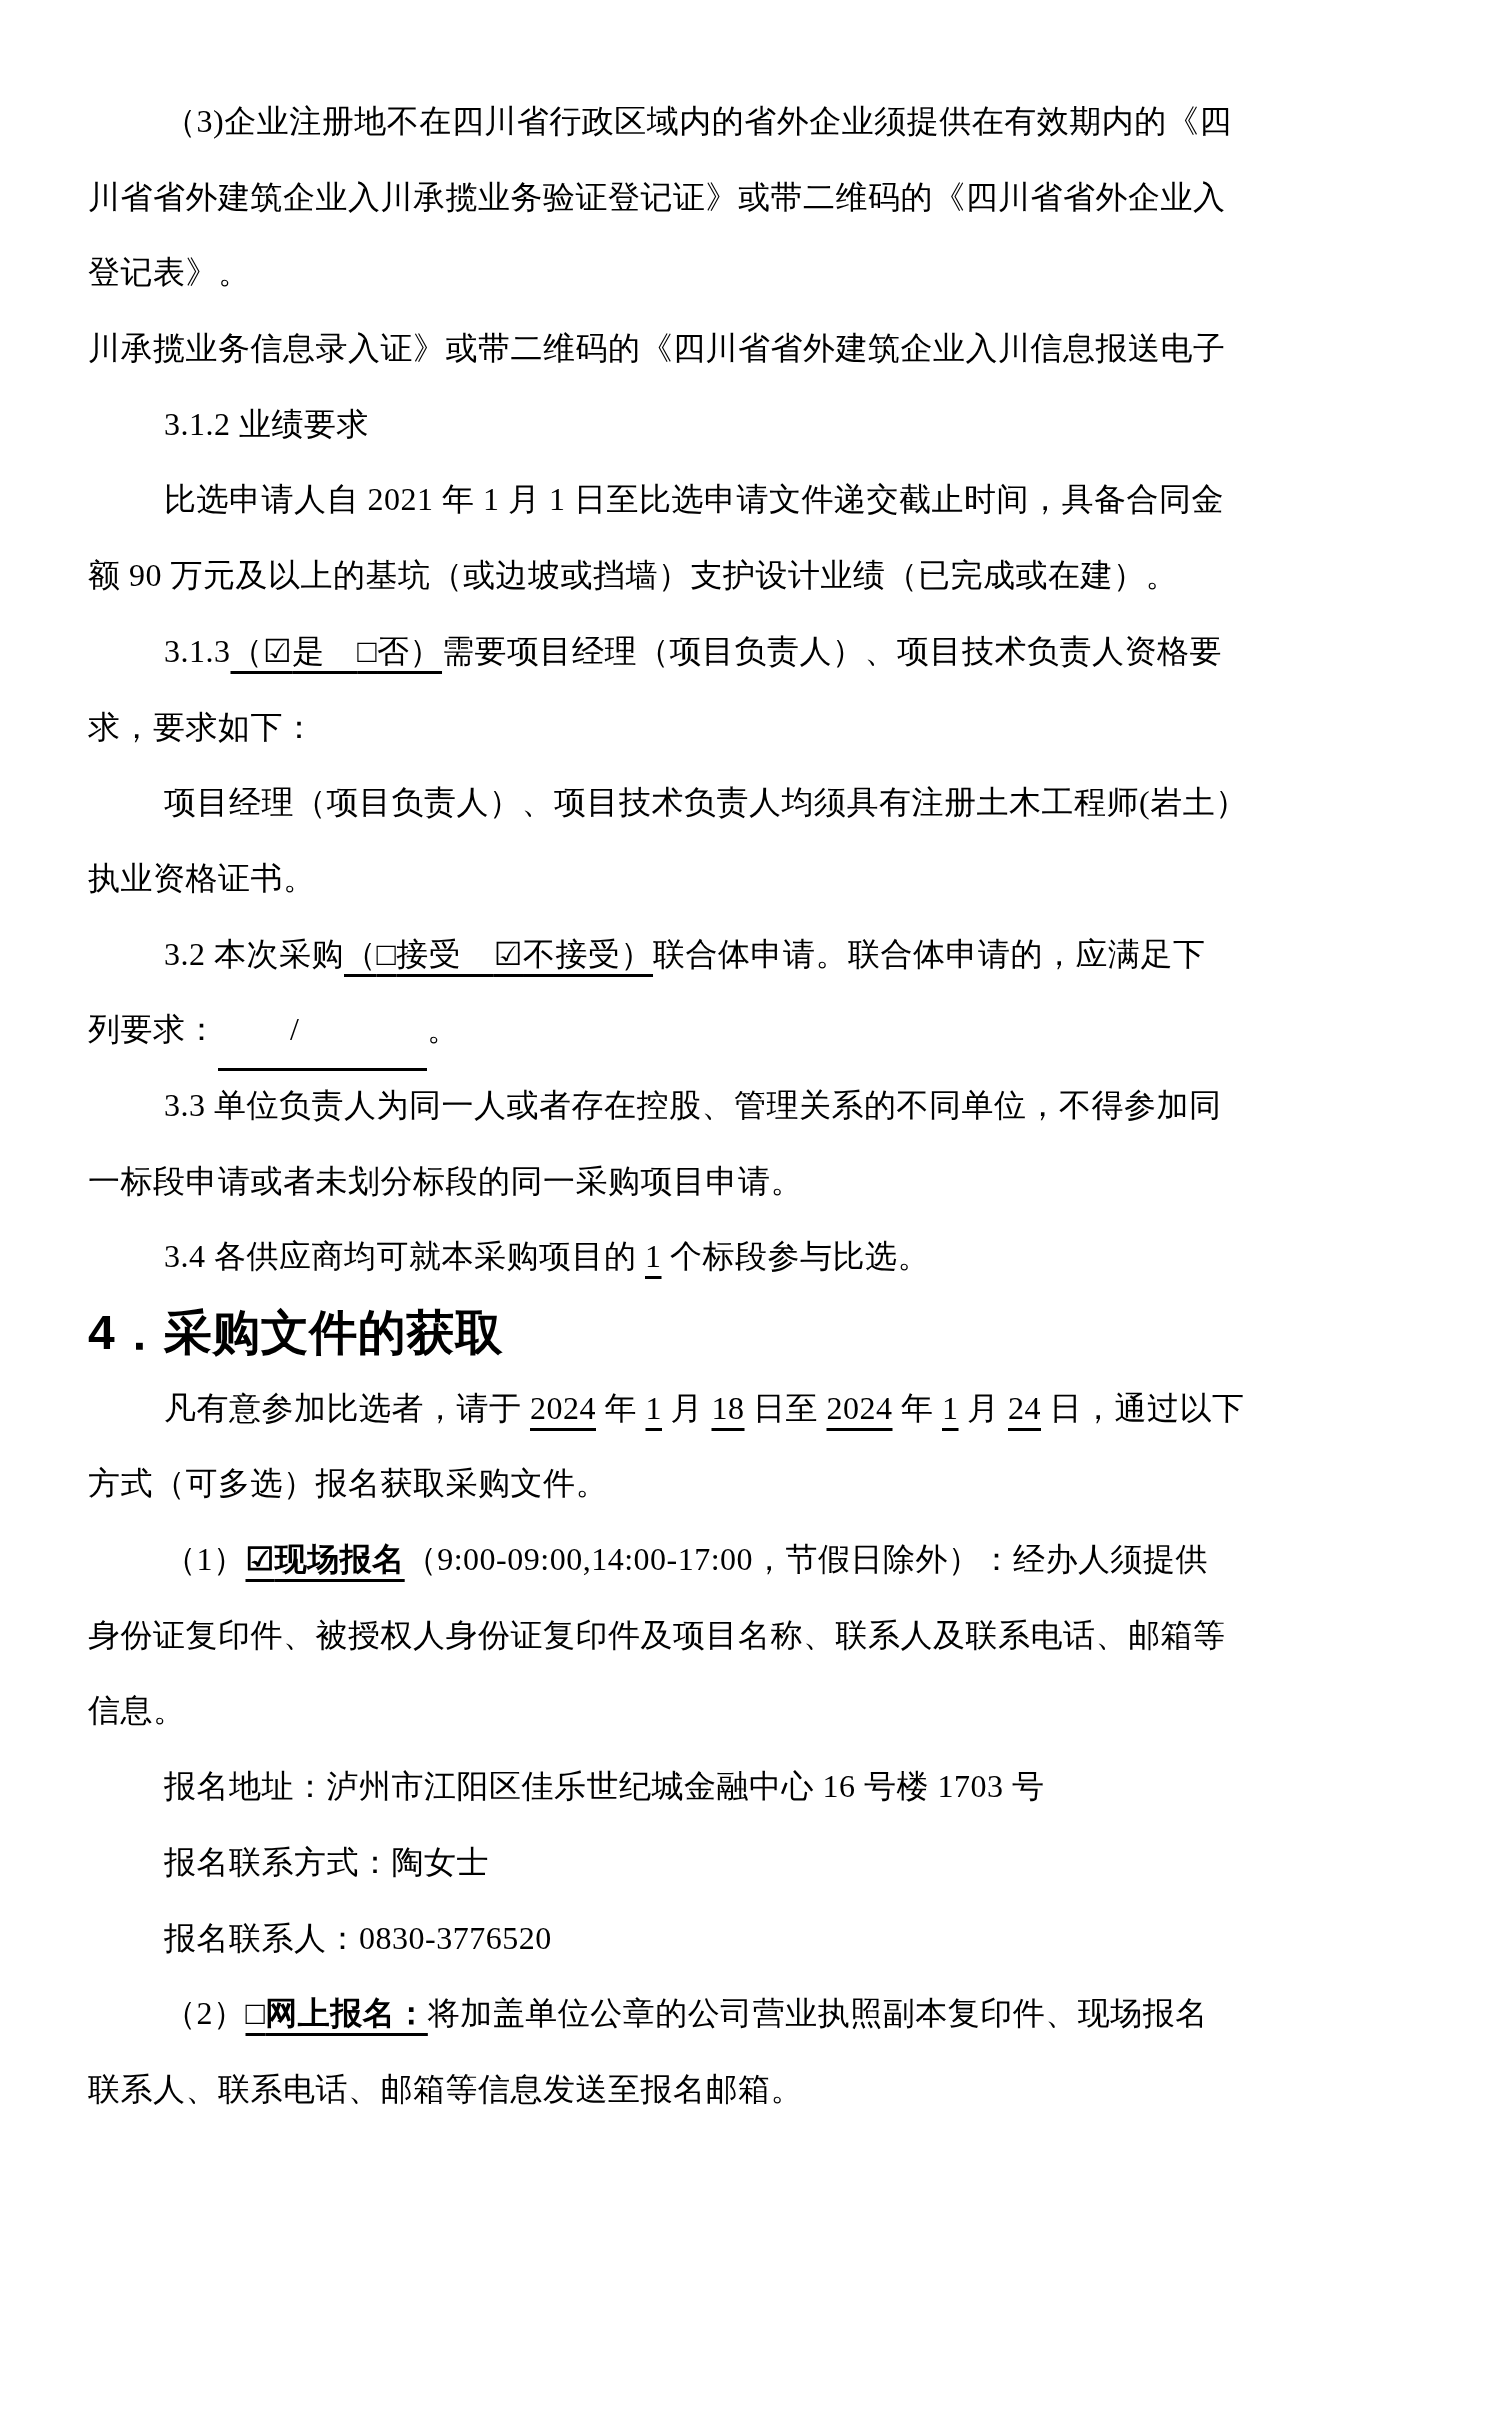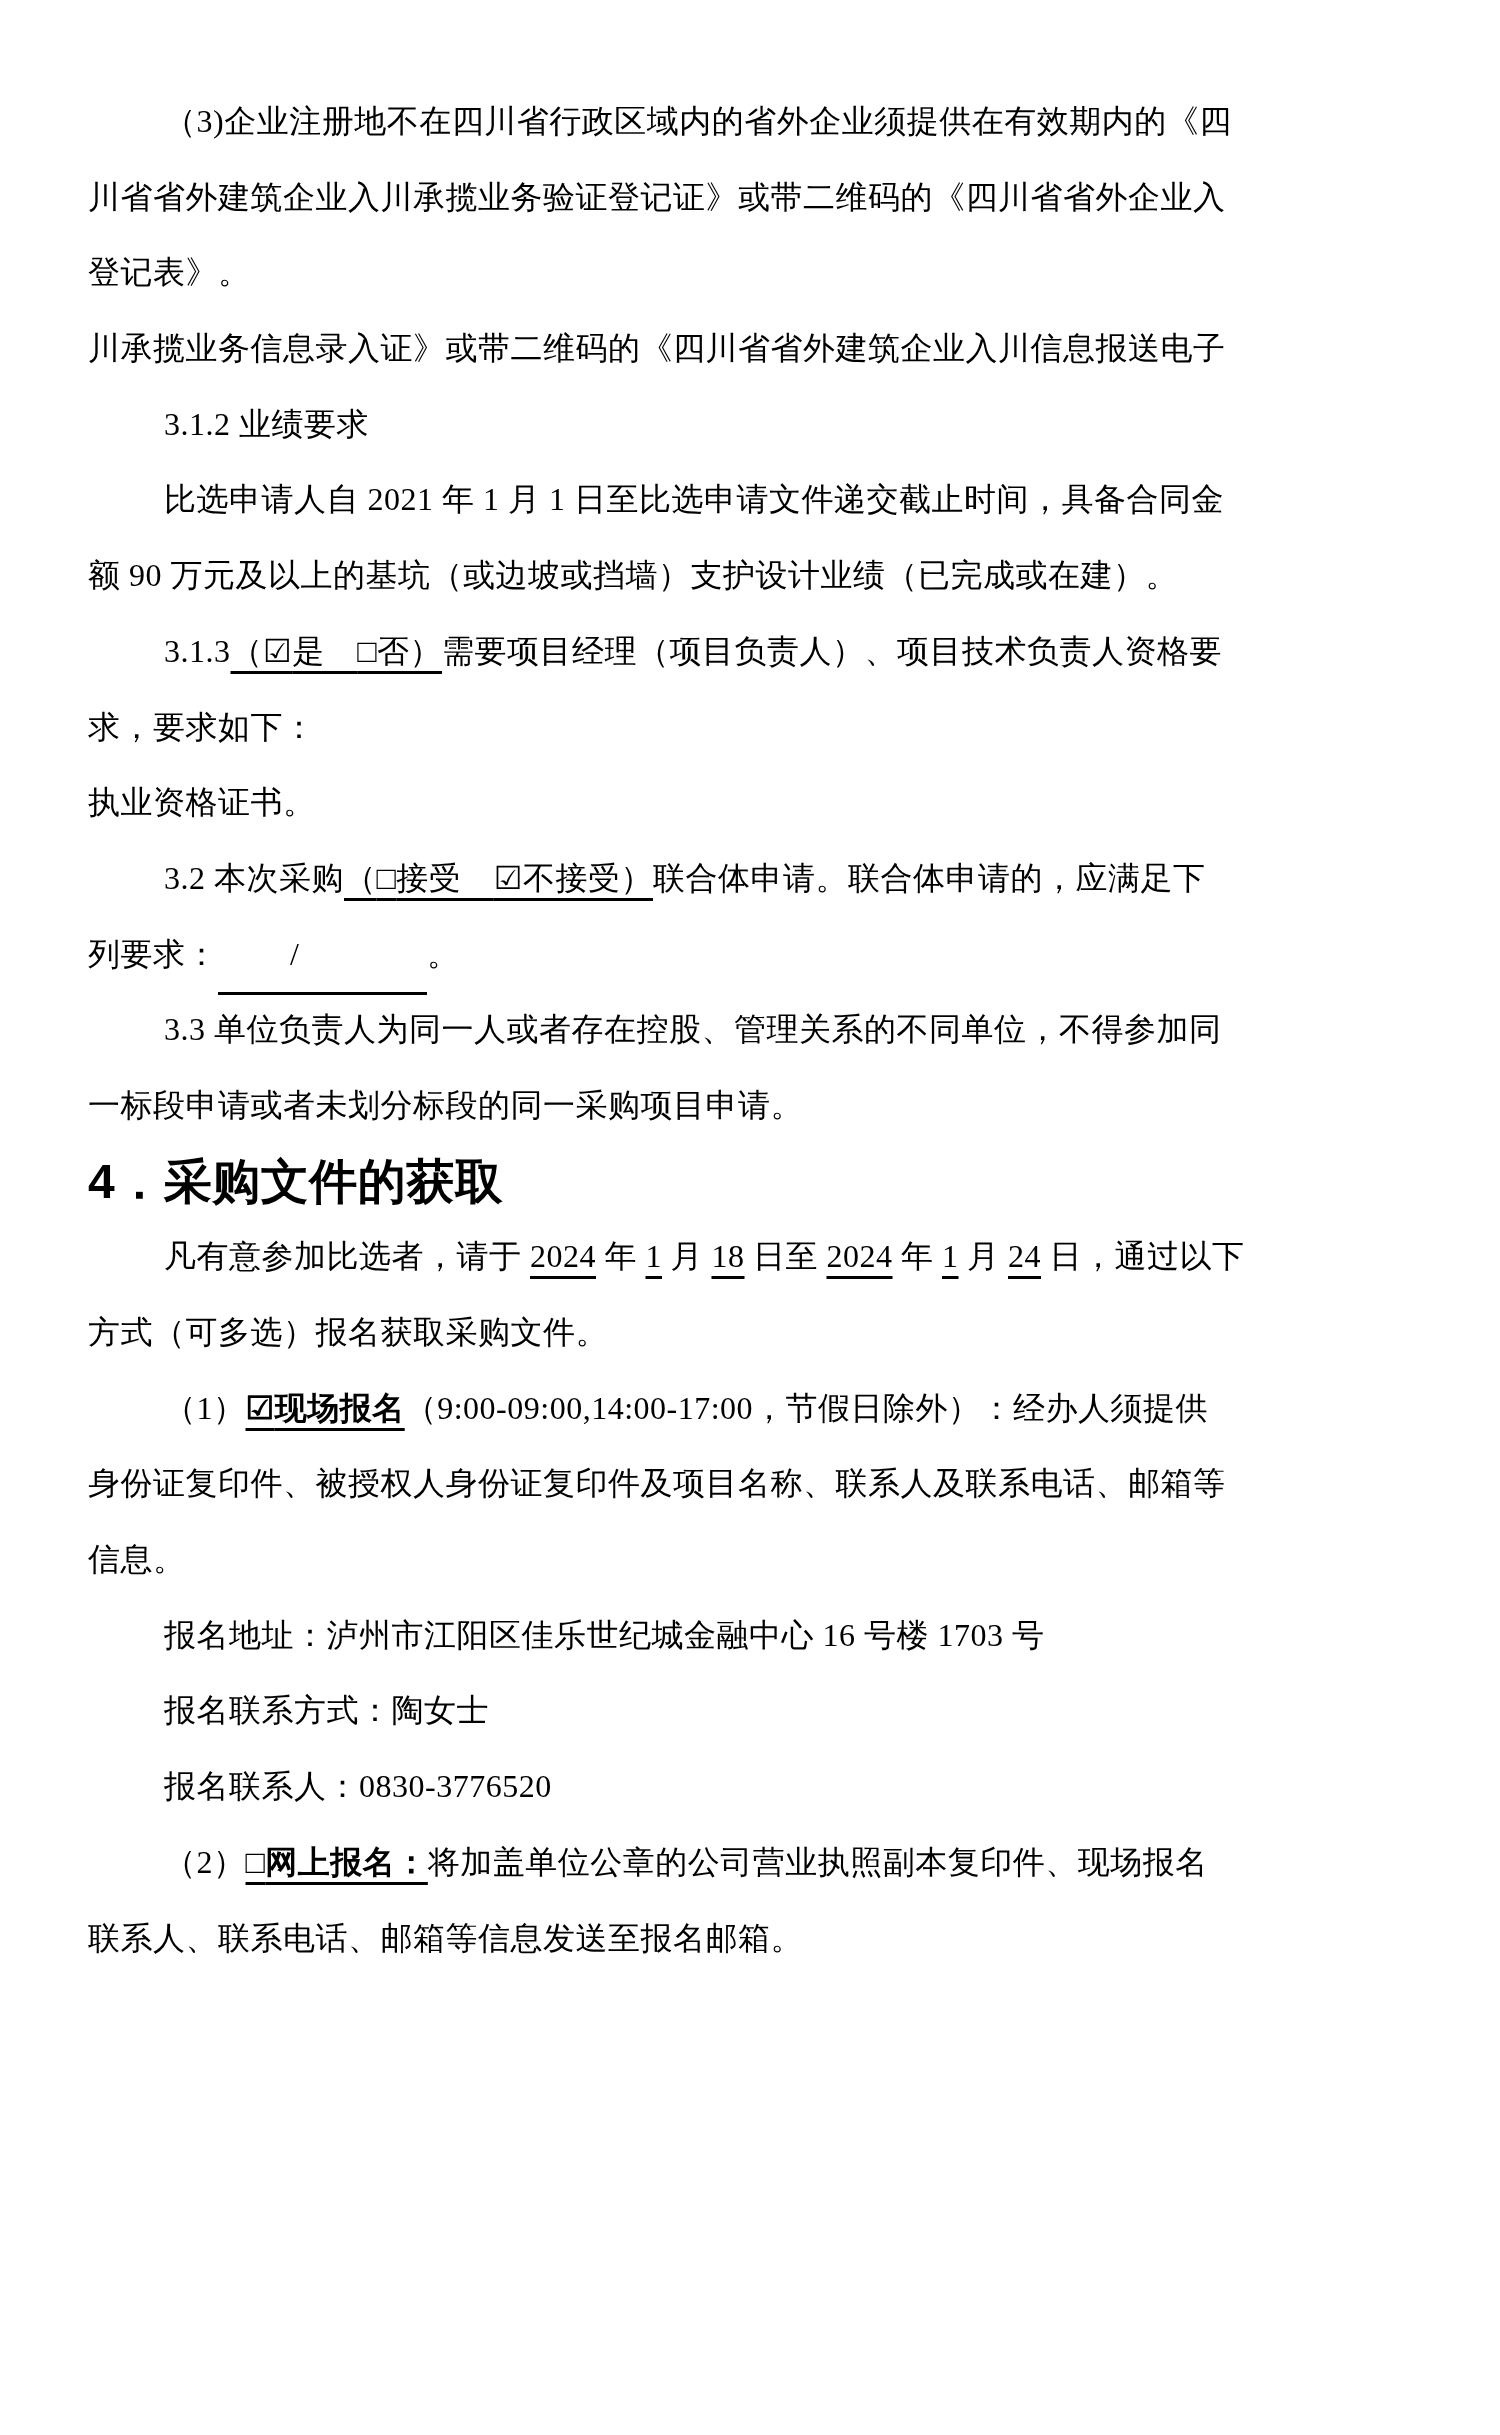--- a/index.html
+++ b/index.html
@@ -52,25 +52,27 @@
   <div class="doc" id="doc-lines">
       <div class="line indent"><span>（3)企业注册地不在四川省行政区域内的省外企业须提供在有效期内的《四</span></div>
       <div class="line"><span>川省省外建筑企业入川承揽业务验证登记证》或带二维码的《四川省省外企业入</span></div>
       <div class="line"><span>登记表》。</span></div>
       <div class="line"><span>川承揽业务信息录入证》或带二维码的《四川省省外建筑企业入川信息报送电子</span></div>
       <div class="line indent"><span>3.1.2 业绩要求</span></div>
       <div class="line indent"><span>比选申请人自 2021 年 1 月 1 日至比选申请文件递交截止时间，具备合同金</span></div>
       <div class="line"><span>额 90 万元及以上的基坑（或边坡或挡墙）支护设计业绩（已完成或在建）。</span></div>
       <div class="line indent"><span>3.1.3</span><span class="u">（</span><span class="u">☑</span><span class="u">是　</span><span class="u">□</span><span class="u">否）</span><span>需要项目经理（项目负责人）、项目技术负责人资格要</span></div>
       <div class="line"><span>求，要求如下：</span></div>
+      <div class="line indent"><span>项目经理（项目负责人）、项目技术负责人均须具有注册土木工程师(岩土）</span></div>
       <div class="line"><span>执业资格证书。</span></div>
       <div class="line indent"><span>3.2 本次采购</span><span class="u">（</span><span class="u">□</span><span class="u">接受　</span><span class="u">☑</span><span class="u">不接受）</span><span>联合体申请。联合体申请的，应满足下</span></div>
       <div class="line"><span>列要求：</span><span class="blank">/</span><span>。</span></div>
       <div class="line indent"><span>3.3 单位负责人为同一人或者存在控股、管理关系的不同单位，不得参加同</span></div>
       <div class="line"><span>一标段申请或者未划分标段的同一采购项目申请。</span></div>
+      <div class="line indent"><span>3.4 各供应商均可就本采购项目的 </span><span class="u">1</span><span> 个标段参与比选。</span></div>
       <div class="line h"><span>4．采购文件的获取</span></div>
       <div class="line indent"><span>凡有意参加比选者，请于 </span><span class="u">2024</span><span> 年 </span><span class="u">1</span><span> 月 </span><span class="u">18</span><span> 日至 </span><span class="u">2024</span><span> 年 </span><span class="u">1</span><span> 月 </span><span class="u">24</span><span> 日，通过以下</span></div>
       <div class="line"><span>方式（可多选）报名获取采购文件。</span></div>
       <div class="line indent"><span>（1）</span><span class="u b">☑</span><span class="u b">现场报名</span><span>（9:00-09:00,14:00-17:00，节假日除外）：经办人须提供</span></div>
       <div class="line"><span>身份证复印件、被授权人身份证复印件及项目名称、联系人及联系电话、邮箱等</span></div>
       <div class="line"><span>信息。</span></div>
       <div class="line indent"><span>报名地址：泸州市江阳区佳乐世纪城金融中心 16 号楼 1703 号</span></div>
       <div class="line indent"><span>报名联系方式：陶女士</span></div>
       <div class="line indent"><span>报名联系人：0830-3776520</span></div>
       <div class="line indent"><span>（2）</span><span class="u b">□</span><span class="u b">网上报名：</span><span>将加盖单位公章的公司营业执照副本复印件、现场报名</span></div>

